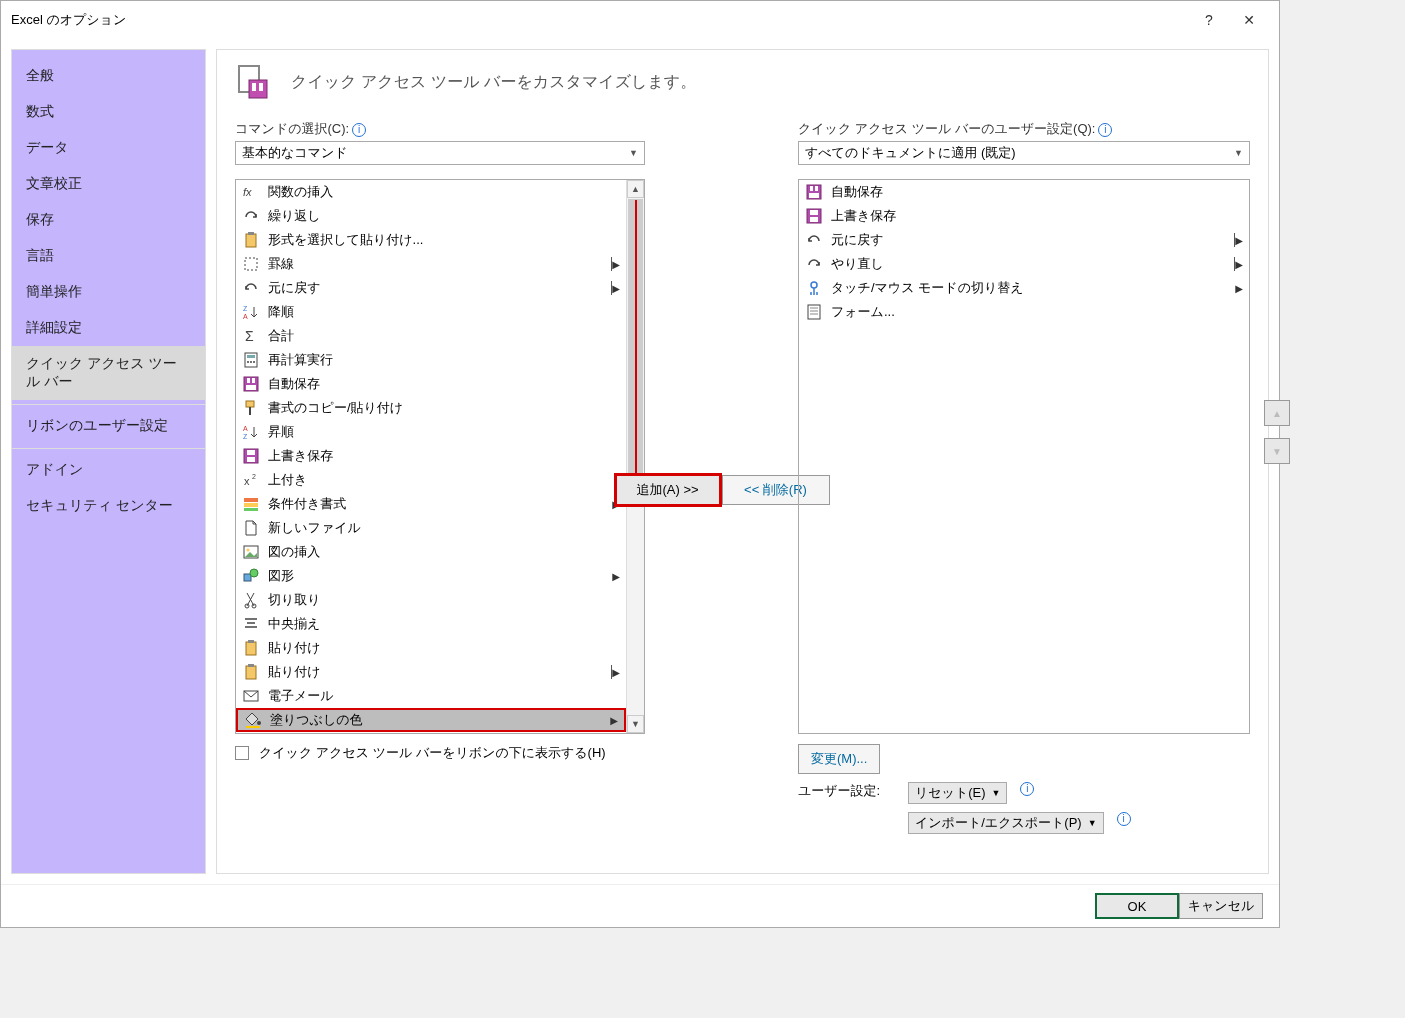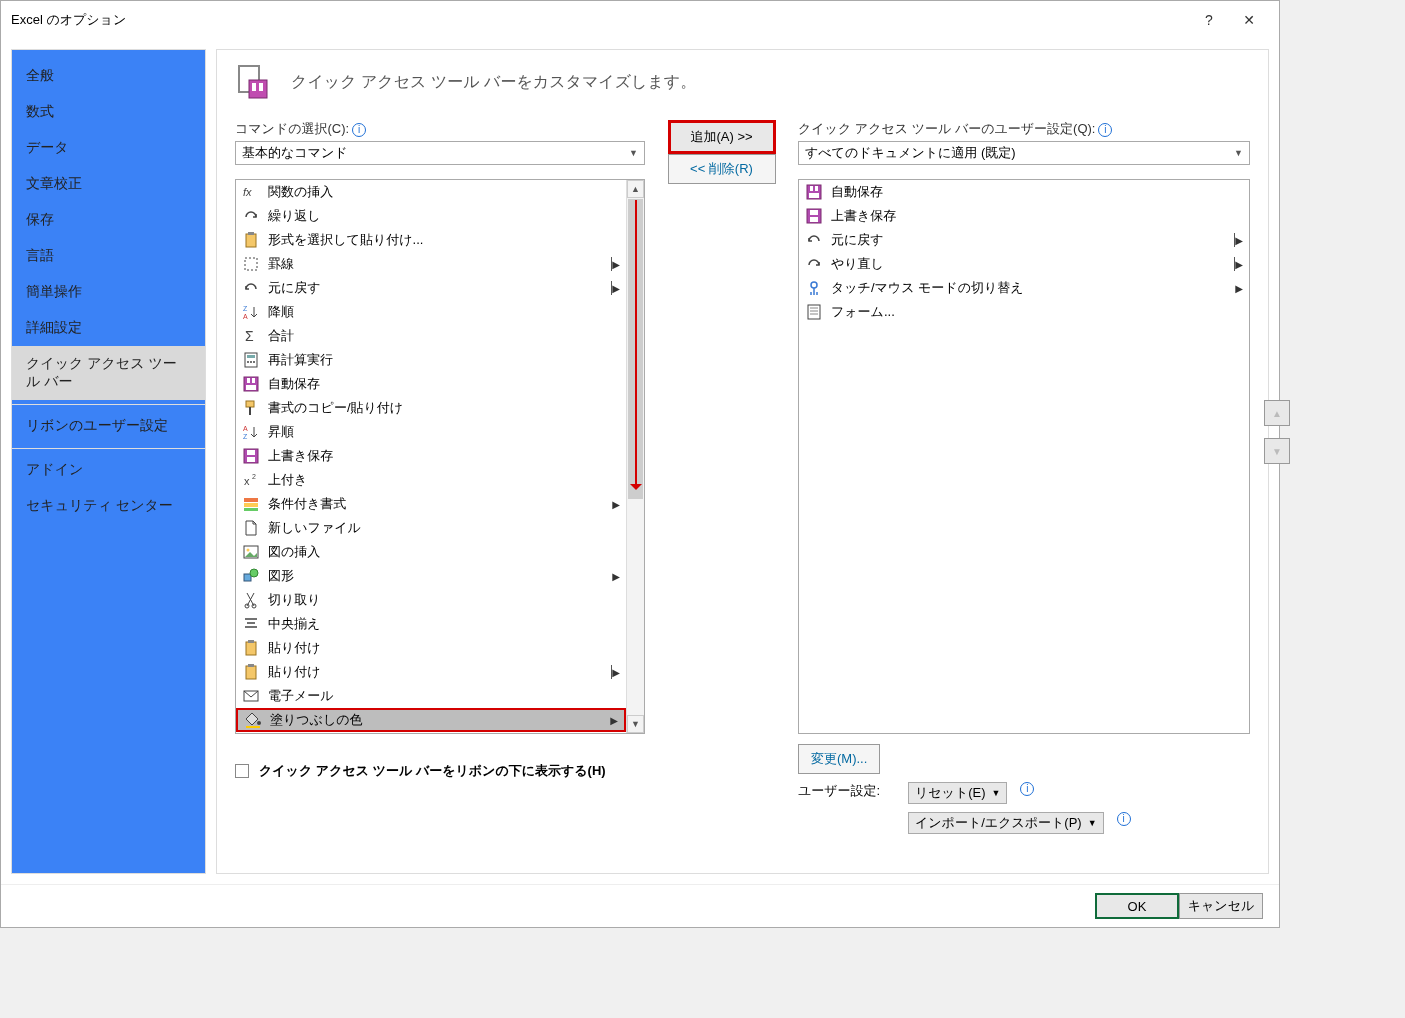--- a/index.html
+++ b/index.html
@@ -2,33 +2,33 @@
 <html><head>
 <meta charset="utf-8">
 <style>
 * { box-sizing: border-box; margin: 0; padding: 0; font-family: "Yu Gothic UI", "Meiryo", sans-serif; }
 body { background: #f0f0f0; }
 .window { width: 1280px; height: 928px; background: #fff; border: 1px solid #aaa; margin: 0; display: flex; flex-direction: column; }
 .titlebar { height: 38px; display: flex; align-items: center; padding: 0 10px; font-size: 13px; }
 .titlebar .spacer { flex: 1; }
 .titlebar .tb-btn { width: 40px; text-align: center; font-size: 14px; color: #333; cursor: pointer; }
 .body { flex: 1; display: flex; padding: 10px; gap: 10px; min-height: 0; }
-.sidebar { width: 195px; border: 1px solid #ddd; background: #3b82f6; padding-top: 8px; min-height: 820px; }
+.sidebar { width: 195px; border: 1px solid #ddd; background: #c4b5fd; padding-top: 8px; min-height: 820px; }
 .sidebar-item { padding: 9px 14px; font-size: 14px; color: #222; cursor: pointer; }
 .sidebar-item.sep { border-top: 1px solid #ddd; margin-top: 4px; padding-top: 12px; }
 .sidebar-item.selected { background: #d9d9d9; }
 .main { flex: 1; border: 1px solid #ddd; padding: 14px 18px; display: flex; flex-direction: column; min-height: 820px; }
 .header-row { display: flex; align-items: center; gap: 12px; margin-bottom: 20px; }
 .header-icon { width: 36px; height: 36px; }
 .header-title { font-size: 16px; color: #555; margin-left: 8px; }
 .cols { display: flex; gap: 14px; flex: 1; min-height: 0; }
 .col-left, .col-right { display: flex; flex-direction: column; }
 .col-left { width: 410px; }
 .col-right { flex: 1; }
-.col-mid { width: 125px; display: flex; flex-direction: column; align-items: center; gap: 0; position: relative; }
+.col-mid { width: 125px; display: flex; flex-direction: row; justify-content: center; align-items: center; gap: 0; position: relative; }
 .label { font-size: 13px; color: #333; margin-bottom: 3px; }
 .info-ic { display: inline-block; width: 14px; height: 14px; border-radius: 50%; border: 1px solid #1e6fd6; color: #1e6fd6; font-size: 10px; text-align: center; line-height: 12px; margin-left: 3px; }
 .dropdown { height: 24px; border: 1px solid #aaa; background: #fff; display: flex; align-items: center; padding: 0 6px; font-size: 13px; margin-bottom: 14px; cursor: pointer; }
 .dropdown .dd-caret { margin-left: auto; font-size: 9px; color: #555; }
 .listbox-wrap { border: 1px solid #aaa; display: flex; height: 555px; }
 .listbox { flex: 1; overflow: hidden; }
 .li-row { display: flex; align-items: center; height: 24px; padding: 0 4px; font-size: 13px; cursor: pointer; position: relative; }
 .li-row .ic { width: 22px; height: 20px; display: flex; align-items: center; justify-content: center; margin-right: 6px; }
 .li-row .submenu { position: absolute; right: 6px; font-size: 10px; color: #333; }
 .li-row .sep-bar { position: absolute; right: 14px; width: 1px; height: 14px; background: #555; }
@@ -38,21 +38,21 @@
 .sb-thumb { background: #cdcdcd; margin: 1px; }
 .sb-track { flex: 1; position: relative; }
 .red-arrow { position: absolute; left: 8px; top: 2px; width: 2px; height: 288px; background: #d40000; }
 .red-arrow::after { content: ""; position: absolute; bottom: -8px; left: -5px; border: 6px solid transparent; border-top-color: #d40000; }
 .btn { padding: 5px 12px; font-size: 13px; border: 1px solid #999; background: #e8e8e8; cursor: pointer; min-width: 108px; text-align: center; }
 .btn.hl { border: 3px solid #d40000; }
 .btn.disabled { color: #0369a1; background: #f5f5f5; cursor: default; }
 .arrow-btn { width: 26px; height: 26px; border: 1px solid #999; background: #e8e8e8; display: flex; align-items: center; justify-content: center; font-size: 10px; cursor: pointer; }
 .arrow-btn.disabled { color: #bbb; }
 .right-side-arrows { position: absolute; right: -40px; top: 280px; display: flex; flex-direction: column; gap: 12px; }
-.bottom-controls { margin-top: 28px; display: flex; align-items: center; gap: 10px; font-size: 13px; font-weight: bold; }
+.bottom-controls { margin-top: 10px; display: flex; align-items: center; gap: 10px; font-size: 13px; }
 .checkbox { width: 14px; height: 14px; border: 1px solid #888; }
 .footer { padding: 8px 16px; display: flex; justify-content: flex-end; gap: 0; border-top: 1px solid #eee; }
 .footer .fbtn { width: 84px; height: 26px; border: 1px solid #999; background: #e8e8e8; font-size: 13px; cursor: pointer; }
 .footer .fbtn.ok { border: 2px solid #0f6b3a; }
 .right-bottom { margin-top: 10px; display: flex; flex-direction: column; gap: 8px; font-size: 13px; }
 .rb-row { display: flex; align-items: flex-start; gap: 10px; }
 .small-dd { height: 22px; border: 1px solid #aaa; background: #e8e8e8; padding: 0 6px; display: flex; align-items: center; font-size: 13px; cursor: pointer; }
 .small-dd .dd-caret { margin-left: 6px; font-size: 9px; }
 svg { display: block; }
 </style>

